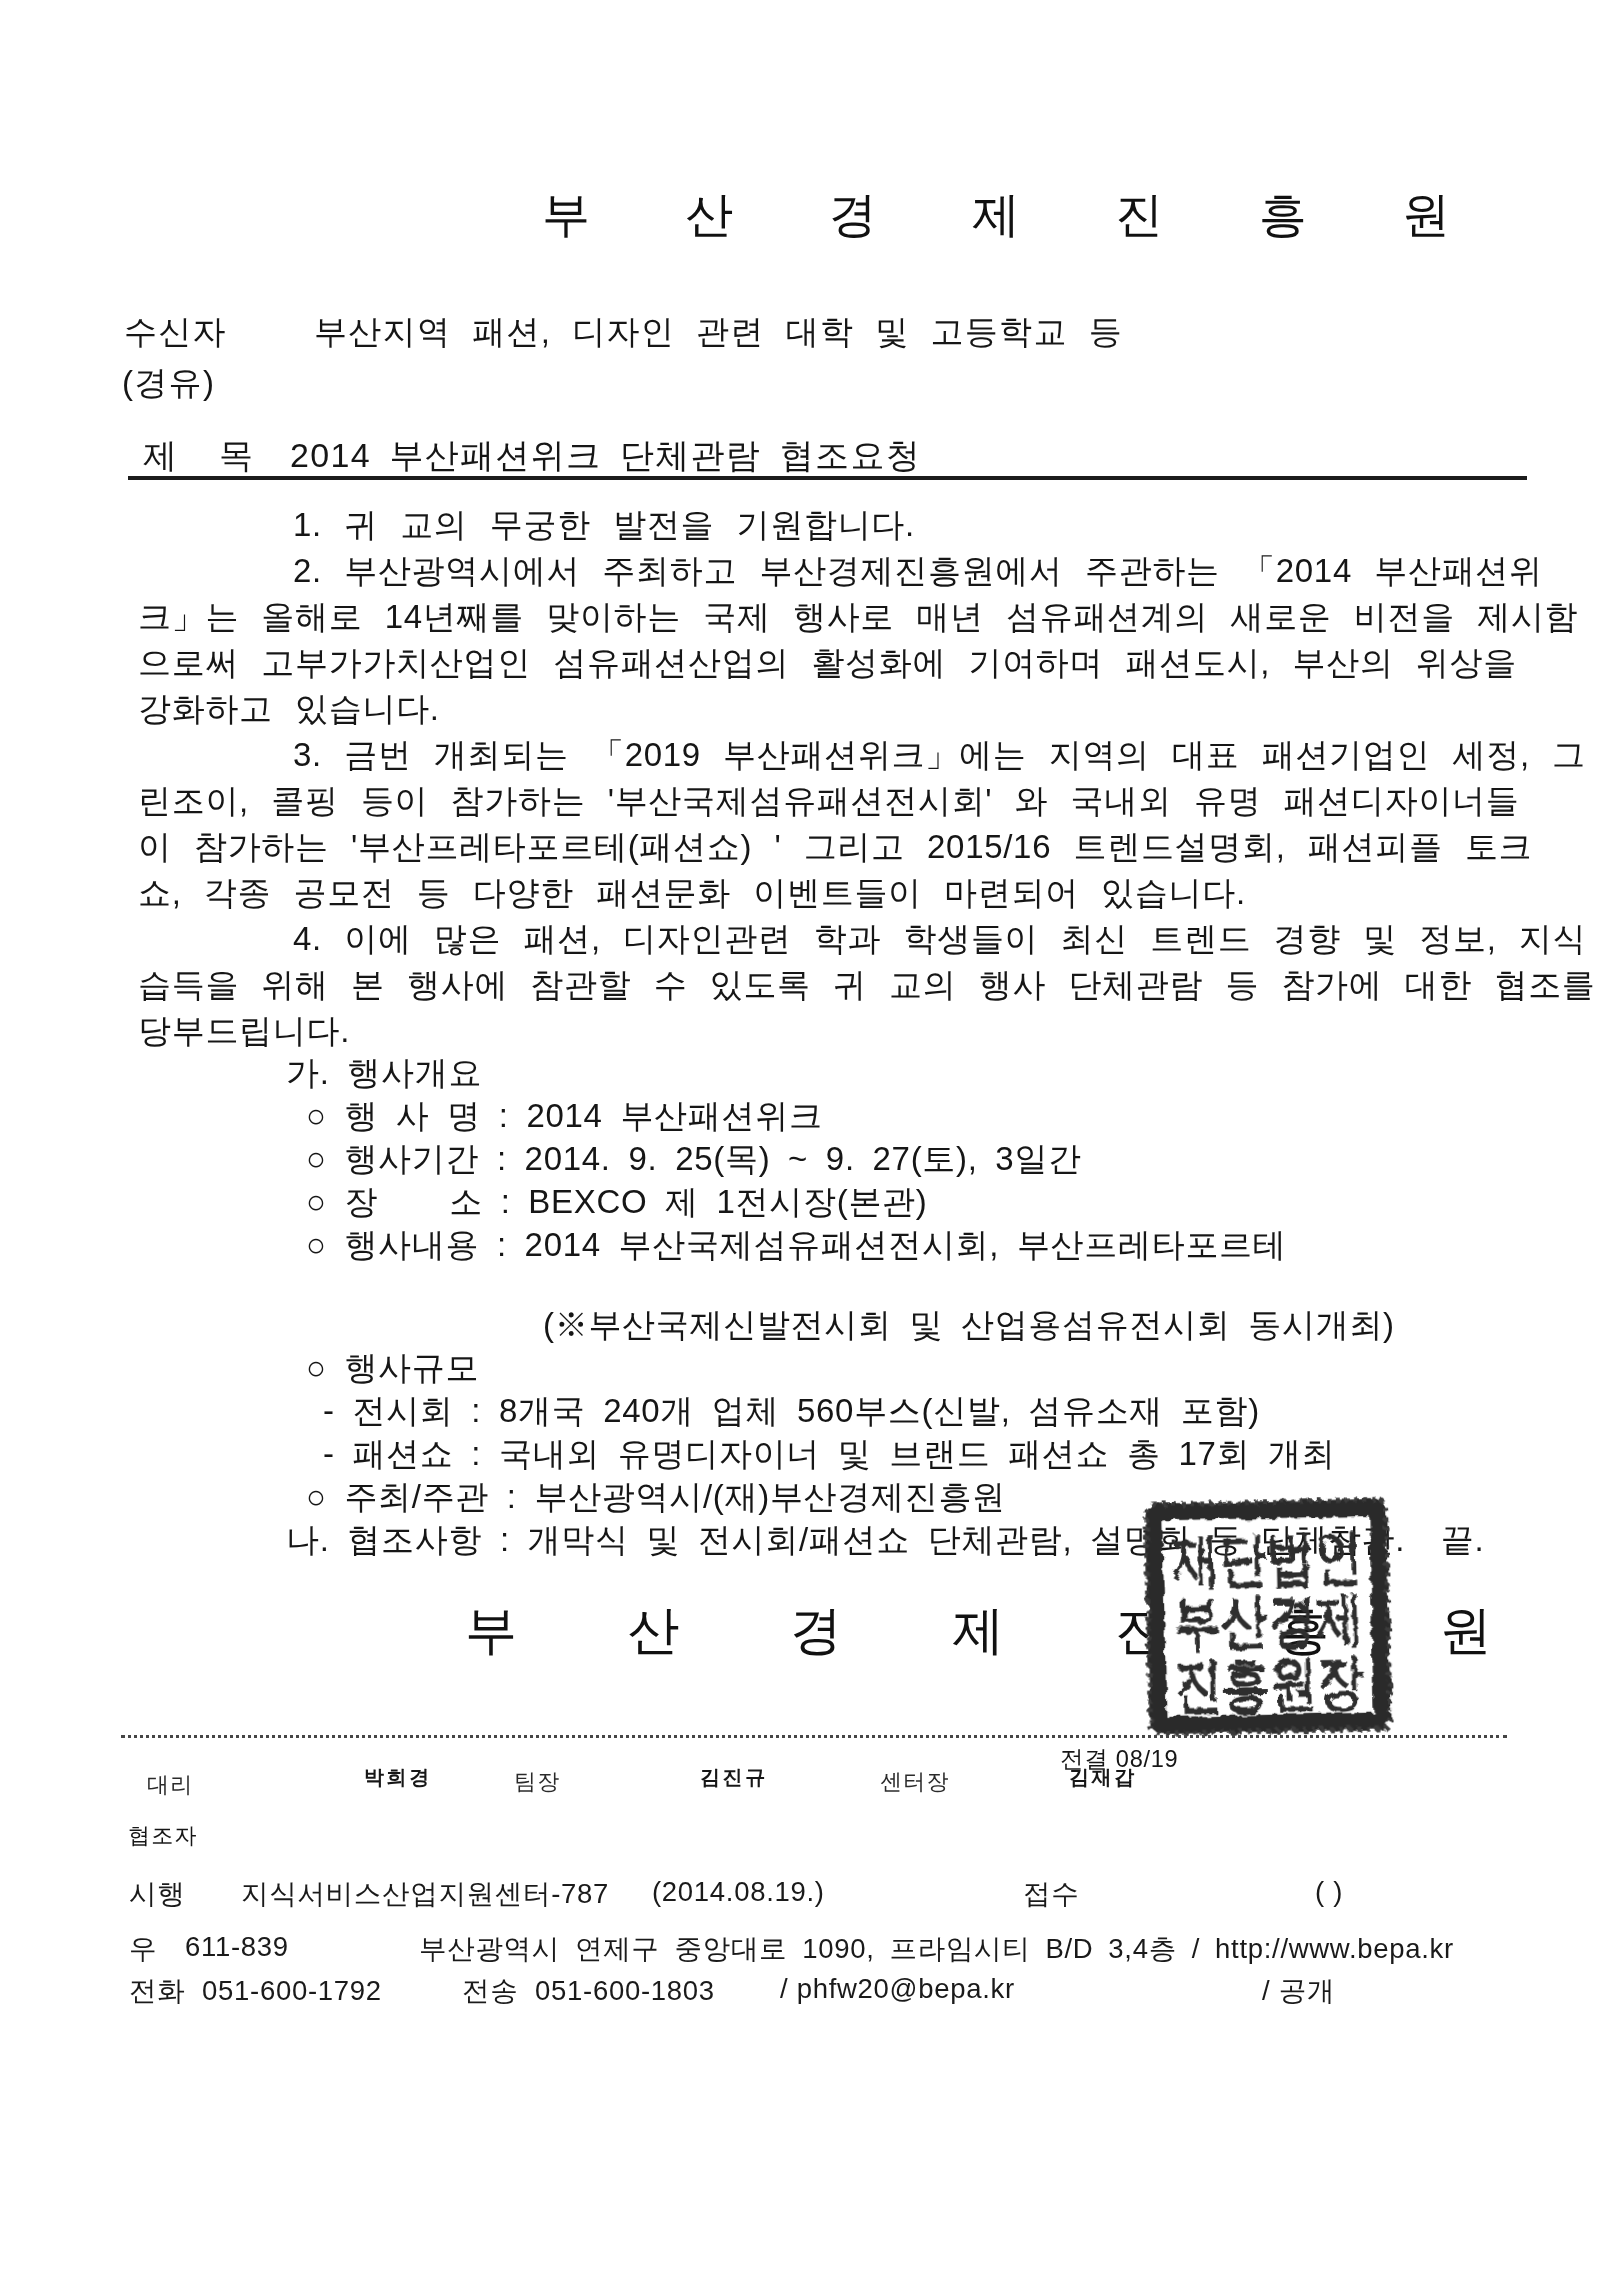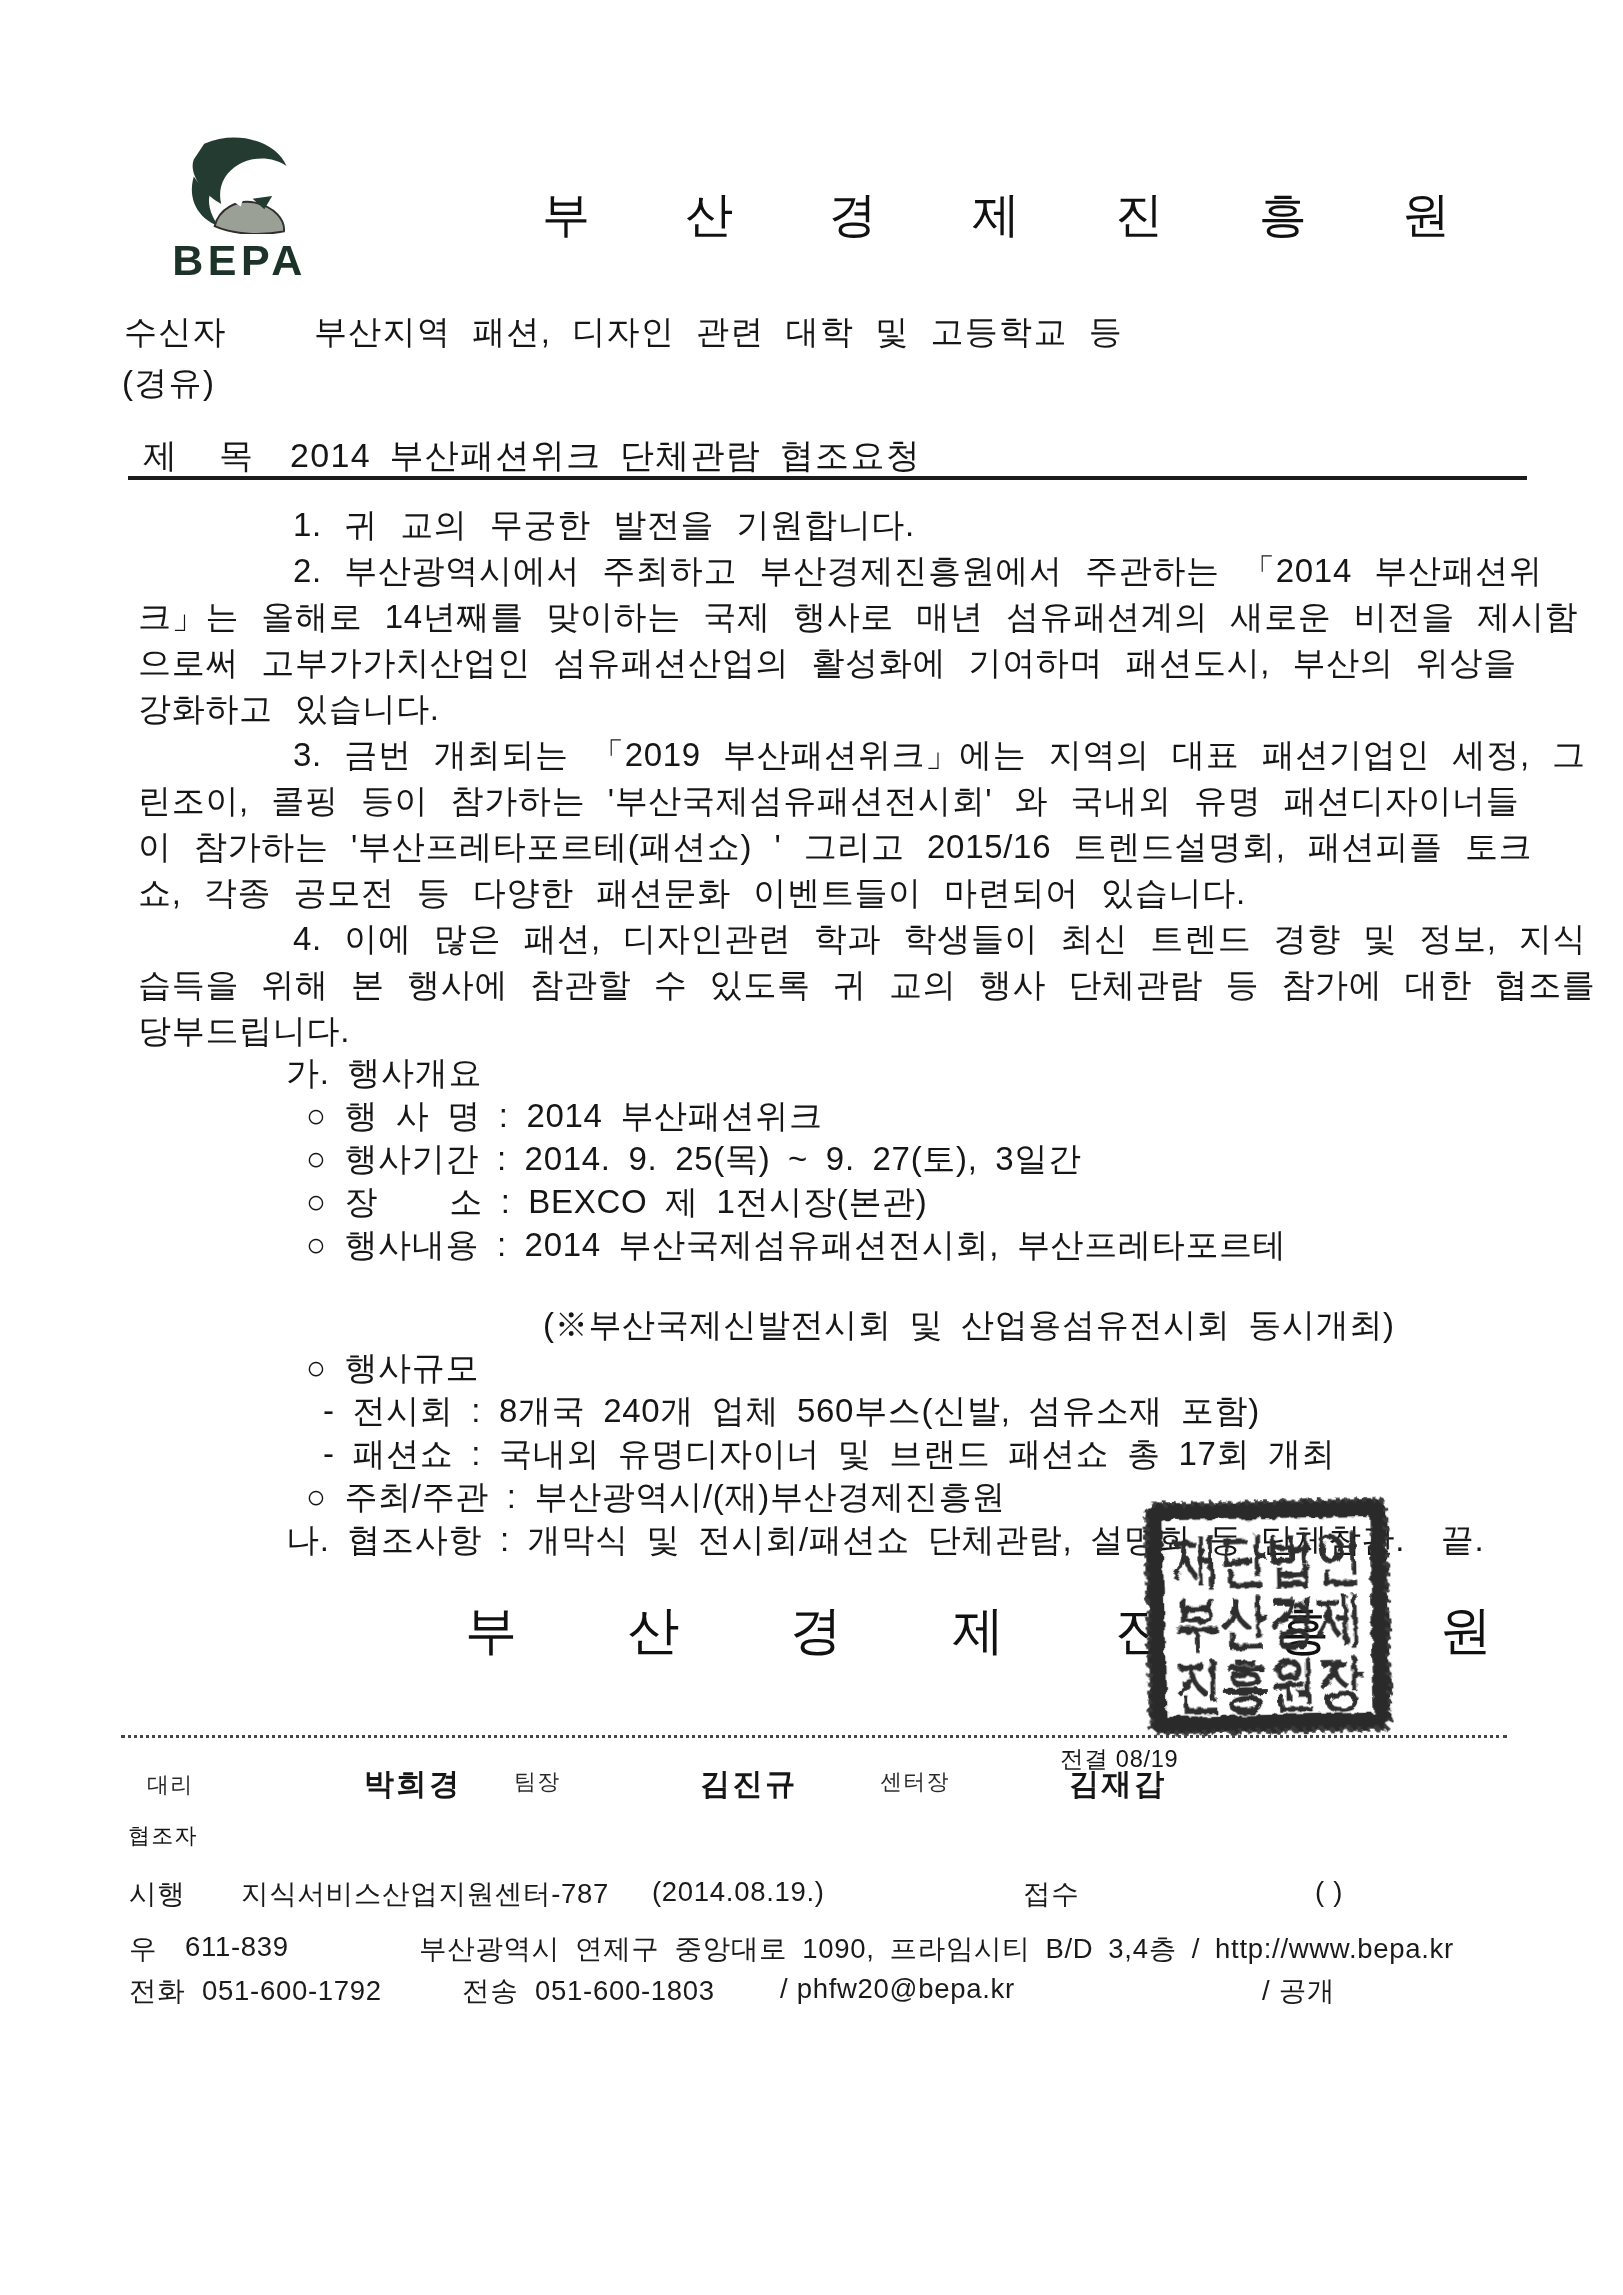--- a/index.html
+++ b/index.html
@@ -40,21 +40,21 @@
   .ev.lv3{padding-left:405px;margin-top:37px;}
 
   .closing-title{position:absolute;left:465px;top:1596px;font-size:52px;letter-spacing:48px;color:#111;white-space:pre;}
 
   .seal{position:absolute;left:1144px;top:1498px;width:248px;height:237px;transform:rotate(-1.2deg);}
 
   .approval-divider{position:absolute;left:121px;top:1735px;width:1386px;border-top:3.3px dotted #454545;}
   .delegation{position:absolute;left:1060px;top:1743px;font-size:23.6px;letter-spacing:0.7px;}
 
   .appr-title{position:absolute;font-size:22px;color:#2a2a2a;letter-spacing:1.3px;}
-  .appr-name{position:absolute;font-size:30px;font-weight:bold;letter-spacing:2.6px;color:#161616;}
+  .appr-name{position:absolute;font-size:20px;font-weight:bold;letter-spacing:2.6px;color:#161616;}
   .t-deputy{left:147px;top:1770px;}
   .n-deputy{left:364px;top:1764px;}
   .t-team{left:514px;top:1767px;}
   .n-team{left:700px;top:1764px;}
   .t-center{left:880px;top:1767px;}
   .n-center{left:1069px;top:1764px;}
 
   .coop{position:absolute;left:128px;top:1821px;font-size:22px;letter-spacing:1.3px;}
 
   .f42{position:absolute;font-size:27.5px;letter-spacing:0.7px;white-space:pre;color:#1a1a1a;}
@@ -72,30 +72,20 @@
   .tel-fax{left:462px;top:1973px;}
   .tel-email{left:780px;top:1973px;}
   .tel-open{left:1262px;top:1973px;}
 </style>
 </head>
 <body>
 
 <div class="page">
 
 
-  <div class="logo">
-    <svg class="logo-mark" width="131" height="98" viewBox="0 0 200 150">
-      <path d="M46 12 C 96 -10 156 8 172 46 C 152 32 122 30 98 44 C 76 57 66 80 72 104 C 42 88 22 56 30 36 Z" fill="#243b31"></path>
-      <path d="M30 62 C 20 96 36 126 68 138 C 54 118 50 100 56 84 C 45 79 36 72 30 62 Z" fill="#243b31"></path>
-      <path d="M62 138 C 68 112 96 96 124 102 C 154 109 170 128 168 146 C 136 152 92 152 62 138 Z" fill="#9aa096" stroke="#2e2e2e" stroke-width="3"></path>
-      <path d="M84 96 C 94 78 116 72 132 80 C 118 82 106 92 102 108 Z" fill="#ffffff"></path>
-      <path d="M120 96 L150 92 L138 112 Z" fill="#243b31"></path>
-    </svg>
-    <div class="logo-word">BEPA</div>
-  </div>
 
   <div class="org-title">부 산 경 제 진 흥 원</div>
 
   <div class="recv-label">수신자</div>
   <div class="recv-value">부산지역 패션, 디자인 관련 대학 및 고등학교 등</div>
   <div class="via">(경유)</div>
   <div class="subj-label">제목</div>
   <div class="subj-value">2014 부산패션위크 단체관람 협조요청</div>
   <div class="subj-rule"></div>
 

